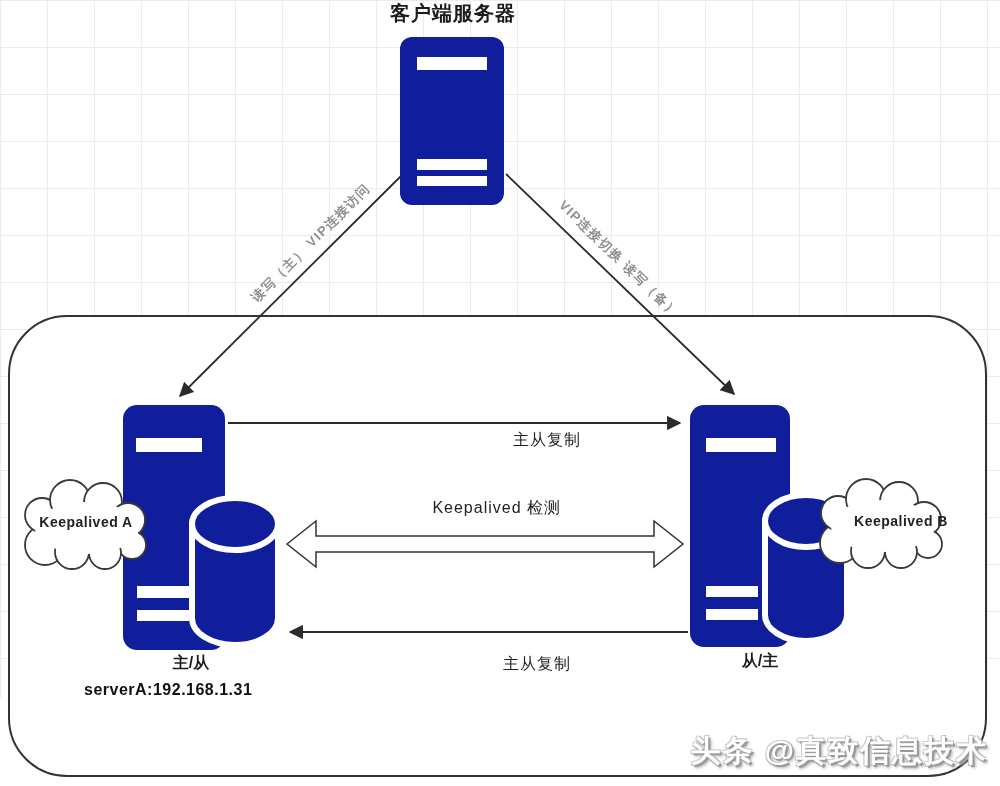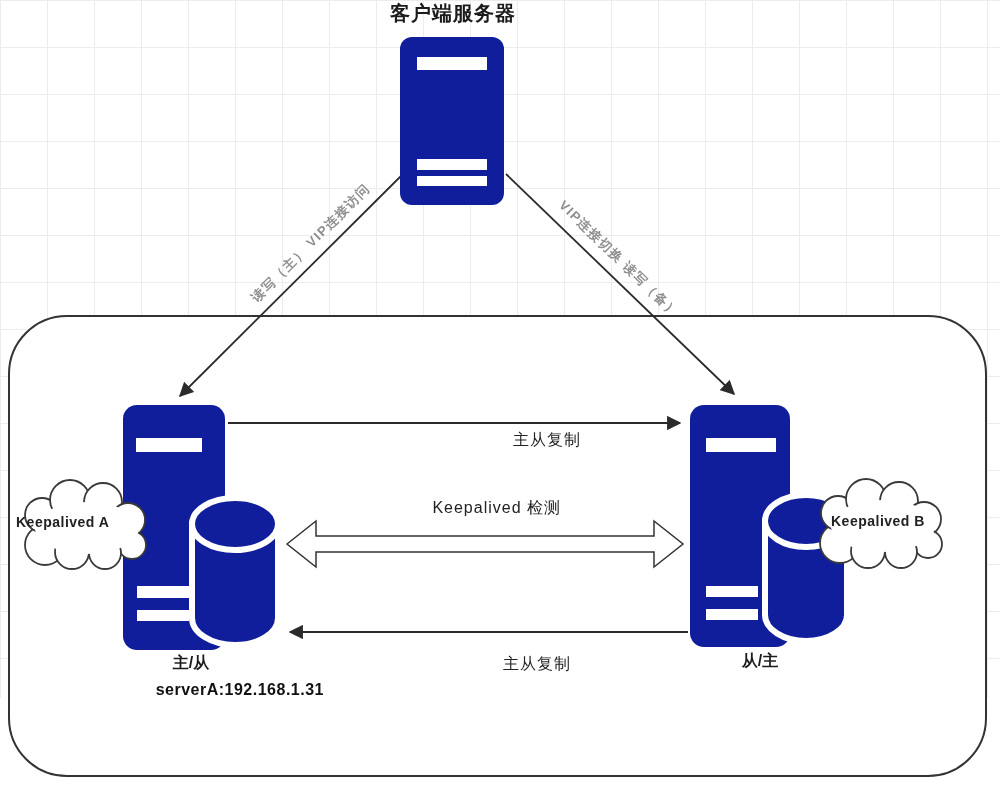--- a/index.html
+++ b/index.html
@@ -18,23 +18,23 @@
     background-size:47px 47px;
   }
   svg.layer{position:absolute;left:0;top:0;}
   .lbl{position:absolute;color:#1b1b1b;white-space:nowrap;}
   .title-lbl{width:200px;text-align:center;font-size:20px;font-weight:bold;letter-spacing:1px;}
   .mid-lbl{width:220px;text-align:right;font-size:16px;font-weight:normal;letter-spacing:1px;color:#222;}
   .diag-lbl{
     width:300px;text-align:center;font-size:13px;letter-spacing:1.5px;
     color:var(--label-gray);font-weight:600;
   }
-  .cloud-lbl{width:140px;text-align:left;font-size:14px;font-weight:600;color:#222;letter-spacing:.5px;}
+  .cloud-lbl{width:140px;text-align:center;font-size:14px;font-weight:600;color:#222;letter-spacing:.5px;}
   .role-lbl{width:120px;text-align:center;font-size:16px;font-weight:bold;color:#1b1b1b;}
-  .addr-lbl{width:240px;text-align:right;font-size:16px;font-weight:bold;color:#111;letter-spacing:.5px;}
+  .addr-lbl{width:240px;text-align:left;font-size:16px;font-weight:bold;color:#111;letter-spacing:.5px;}
   .watermark{
     position:absolute;right:12px;top:731px;
     font-size:30px;font-weight:bold;letter-spacing:2px;color:#ffffff;
     text-shadow:2px 2px 0 #9a9a9a,-1px -1px 0 #cfcfcf,1px -1px 0 #bdbdbd,-1px 1px 0 #bdbdbd,3px 3px 3px #aaaaaa;
   }
 </style>
 </head>
 <body>
 
 <div class="canvas">
@@ -128,14 +128,15 @@
 
   <div class="lbl cloud-lbl" style="left:831px;top:513px;">Keepalived B</div>
 
   <div class="lbl role-lbl" style="left:131px;top:653px;">主/从</div>
 
   <div class="lbl addr-lbl" style="left:84px;top:681px;">serverA:192.168.1.31</div>
 
   <div class="lbl role-lbl" style="left:700px;top:651px;">从/主</div>
 
 
+  <div class="watermark">头条 @真致信息技术</div>
 
 </div>
 
 </body></html>

